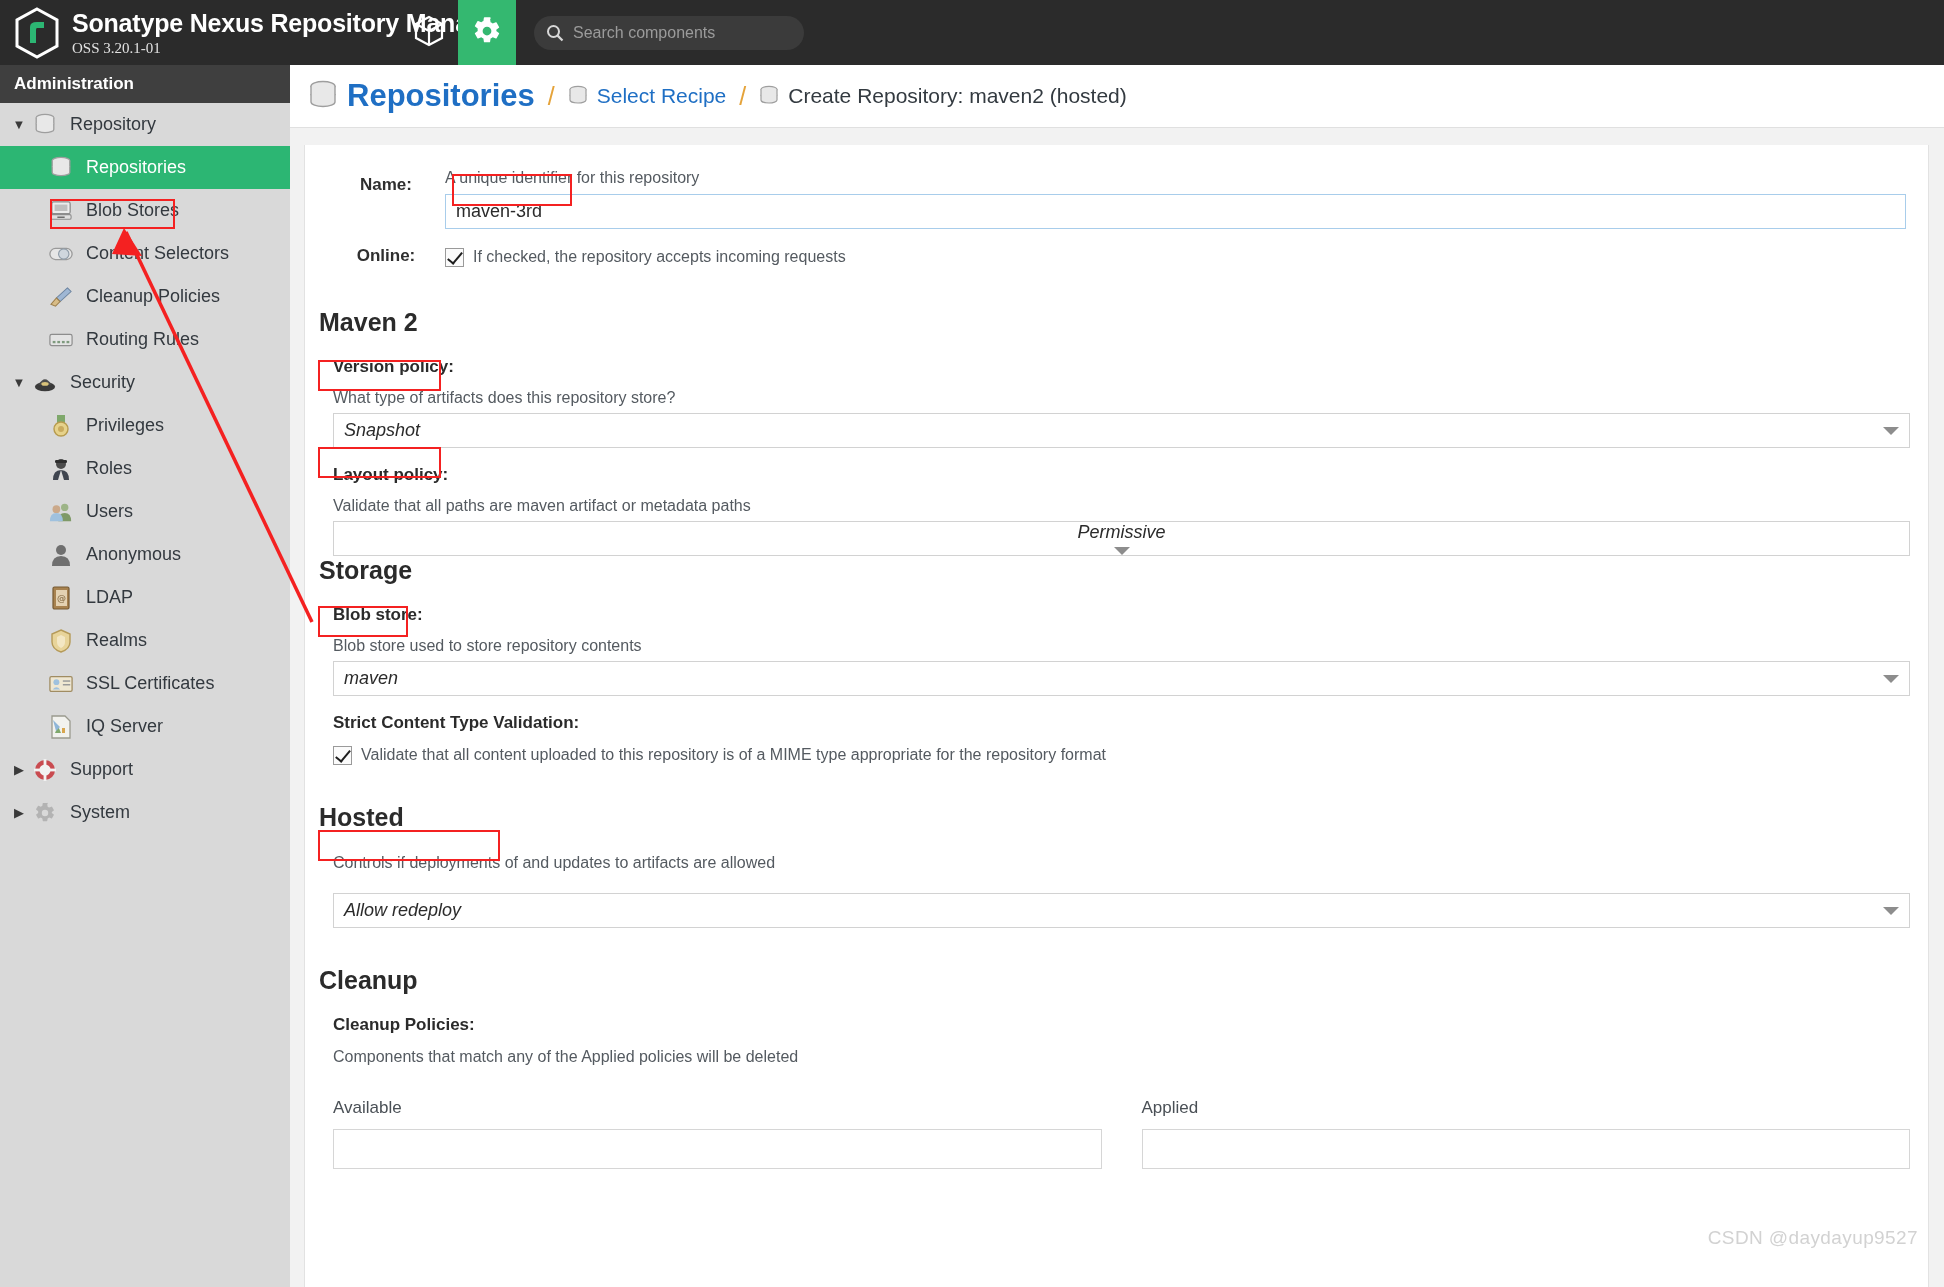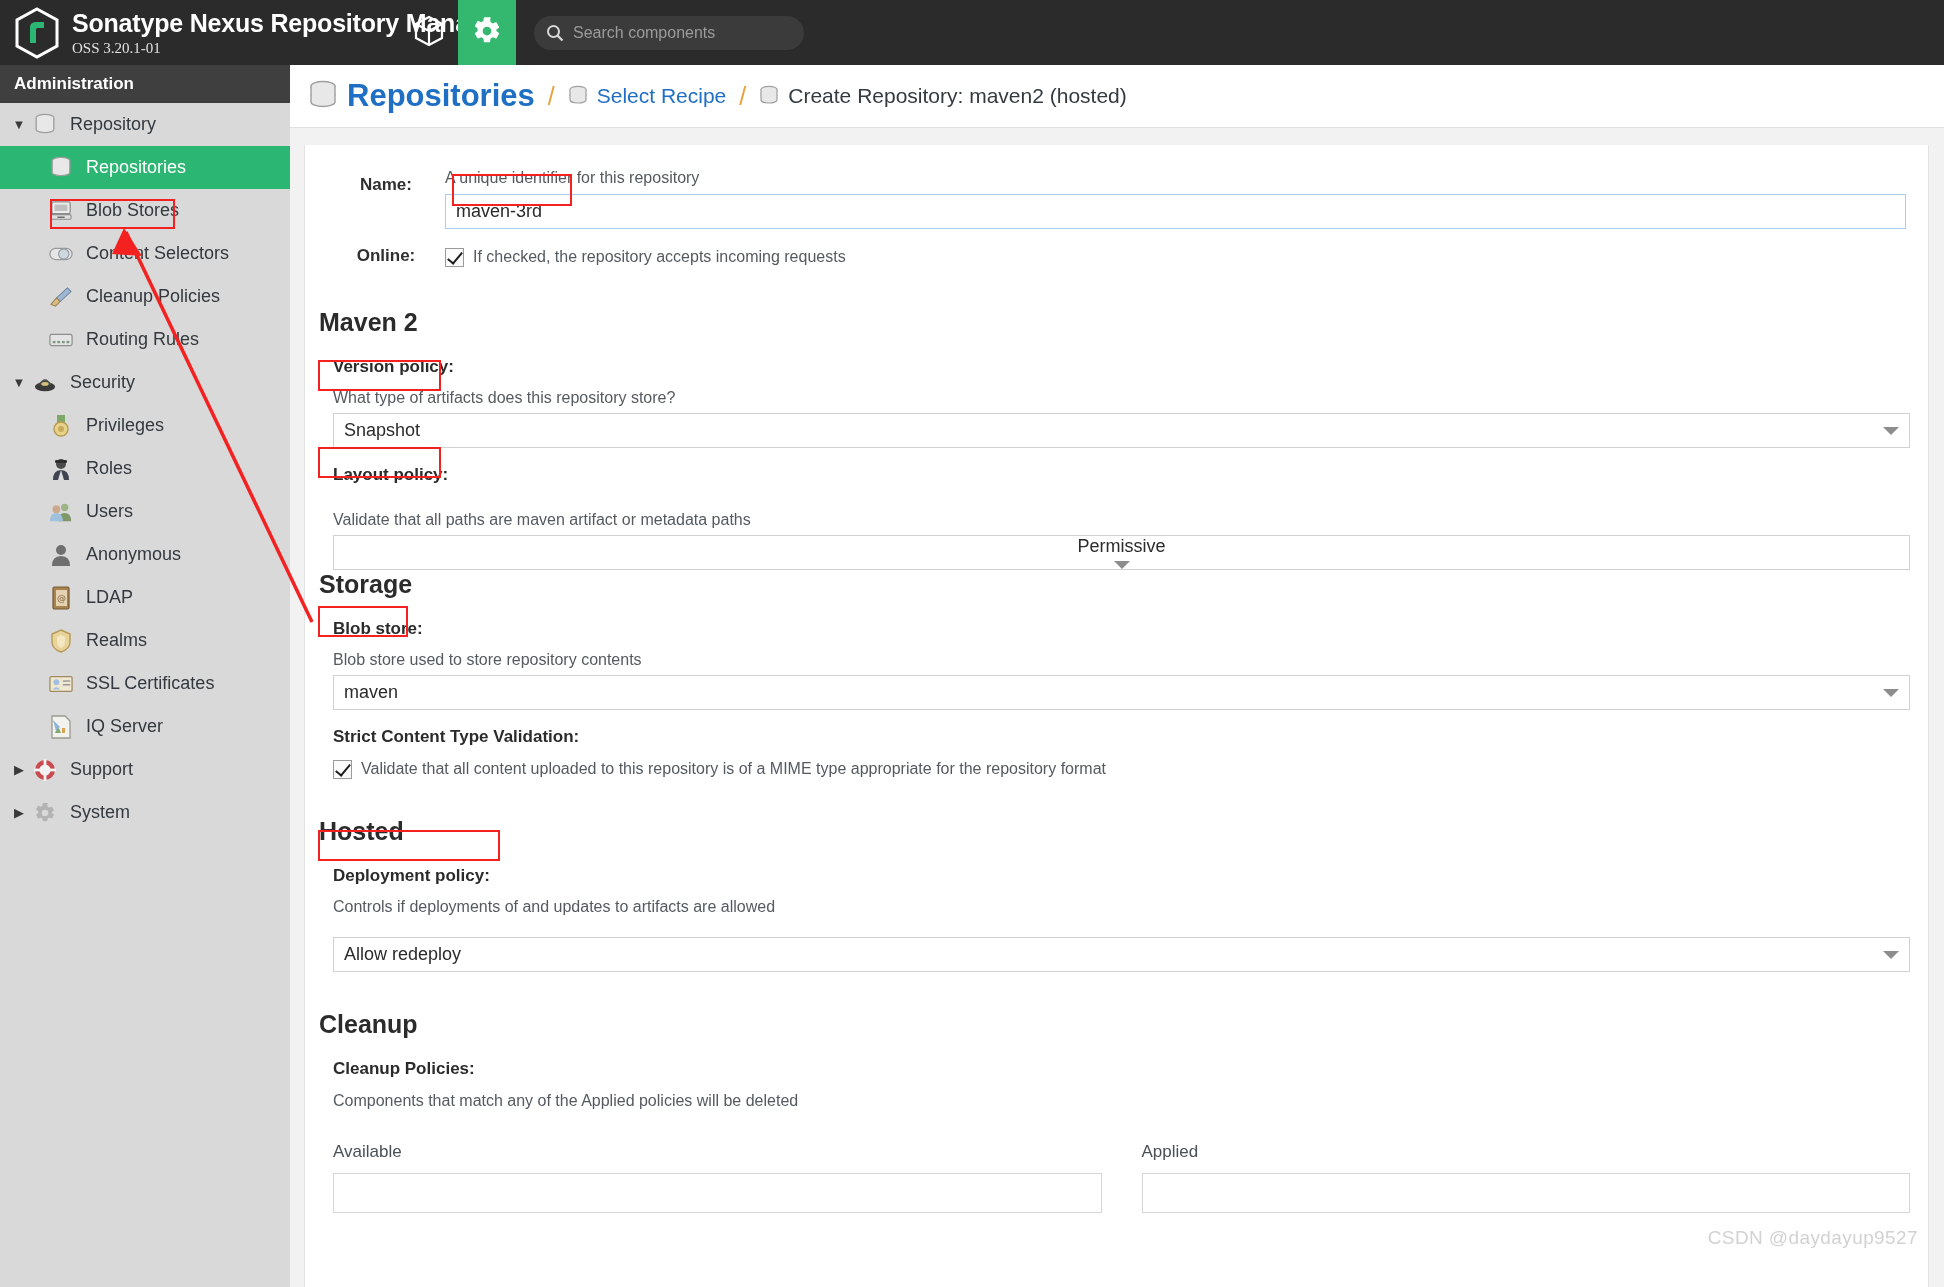--- a/index.html
+++ b/index.html
@@ -110,21 +110,21 @@
   .fld-label { font-size: 17px; font-weight: bold; color: #2b2b2b; }
 
   .txtinput {
     width: 100%; height: 35px; border: 1px solid #a8cdeb;
     font-size: 18px; color: #2b2b2b; padding: 0 10px;
     font-family: "Liberation Sans", sans-serif; outline: none; background: #fff;
   }
   .selectbox {
     width: 100%; height: 35px; border: 1px solid #d2d2d2; background: #fff;
     display: flex; align-items: center; justify-content: space-between;
-    padding: 0 10px; font-size: 18px; color: #2b2b2b; cursor: pointer;
+    padding: 0 10px; font-size: 18px; color: #2b2b2b; cursor: pointer; font-style: italic;
   }
   .selectbox .arrow {
     width: 0; height: 0; border-left: 8px solid transparent;
     border-right: 8px solid transparent; border-top: 8px solid #8d8d8d;
   }
   .chk-row { display: flex; align-items: center; }
   .chk {
     width: 19px; height: 19px; border: 1px solid #9a9a9a; background: #fbfbfb;
     margin-right: 9px; flex: 0 0 19px; position: relative; cursor: pointer;
   }
@@ -474,21 +474,21 @@
       <div class="fld-label">Version policy:</div>
       <div class="hint" style="margin-top:10px;">What type of artifacts does this repository store?</div>
       <div class="selectbox" style="margin-top:4px;">
         <span>Snapshot</span>
         <span class="arrow"></span>
       </div>
     </div>
 
     <div style="padding-left:28px; padding-right:18px; margin-top:17px;">
       <div class="fld-label">Layout policy:</div>
-      <div class="hint" style="margin-top:24px;">Validate that all paths are maven artifact or metadata paths</div>
+      <div class="hint" style="margin-top:10px;">Validate that all paths are maven artifact or metadata paths</div>
       <div class="selectbox" style="margin-top:4px;flex-direction:column;">
         <span>Permissive</span>
         <span class="arrow"></span>
       </div>
     </div>
 
     <div class="sec-title" style="">Storage</div>
 
     <div style="padding-left:28px; padding-right:18px; margin-top:20px;">
       <div class="fld-label">Blob store:</div>
@@ -503,21 +503,20 @@
       <div class="fld-label">Strict Content Type Validation:</div>
       <div class="chk-row" style="margin-top:11px;">
         <span class="chk"></span>
         <span class="hint">Validate that all content uploaded to this repository is of a MIME type appropriate for the repository format</span>
       </div>
     </div>
 
     <div class="sec-title" style="margin-top:37px;">Hosted</div>
 
     <div style="padding-left:28px; padding-right:18px; margin-top:20px;">
-      <div class="fld-label">Deployment policy:</div>
       <div class="hint" style="margin-top:10px;">Controls if deployments of and updates to artifacts are allowed</div>
       <div class="selectbox" style="margin-top:19px;">
         <span>Allow redeploy</span>
         <span class="arrow"></span>
       </div>
     </div>
 
     <div class="sec-title" style="margin-top:38px;">Cleanup</div>
 
     <div style="padding-left:28px; padding-right:18px; margin-top:20px;">

